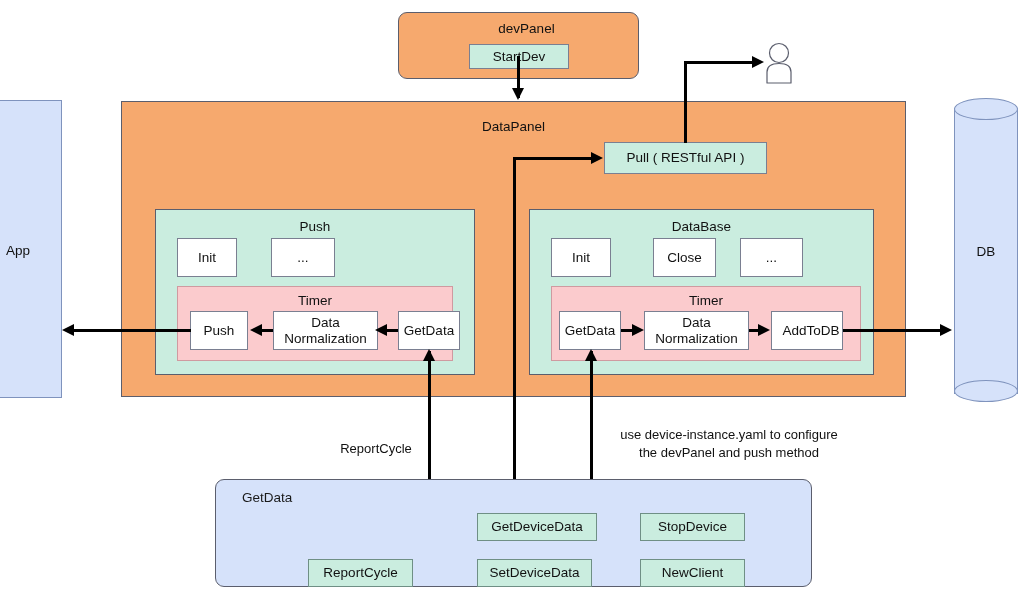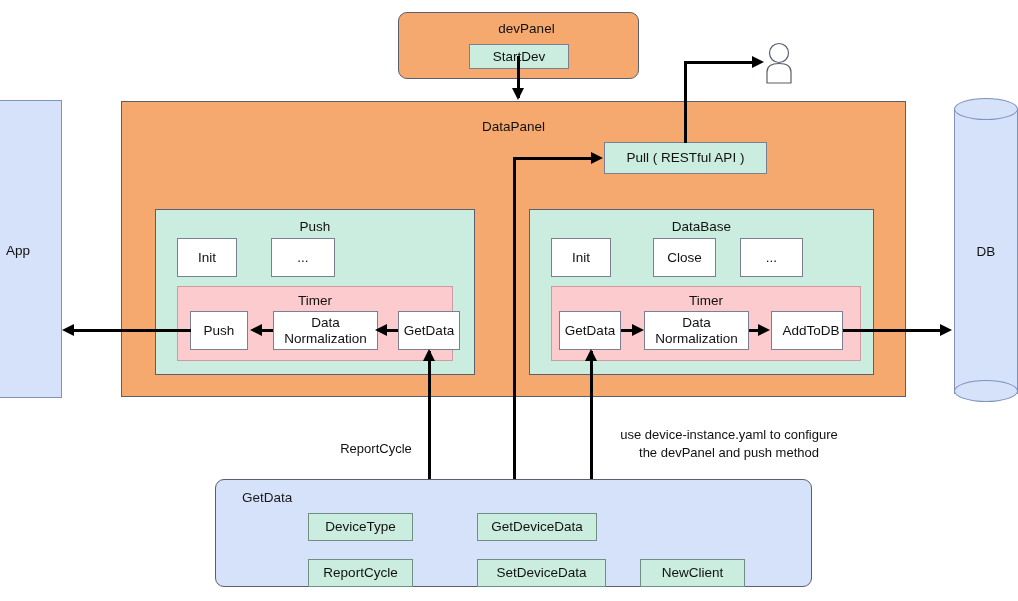--- a/index.html
+++ b/index.html
@@ -137,21 +137,21 @@
   <div class="ln vline" style="left:590px;top:351px;height:128px;"></div>
   <div class="arrowU" style="left:585px;top:349px;"></div>
 
   <div class="note" style="left:324px;top:440px;width:104px;">ReportCycle</div>
   <div class="note" style="left:604px;top:426px;width:250px;">use device-instance.yaml to configure</div>
   <div class="note" style="left:604px;top:444px;width:250px;">the devPanel and push method</div>
 
   <div class="abs panel rounded blue" style="left:215px;top:479px;width:597px;height:108px;">
     <div style="position:absolute;left:26px;top:10px;font-size:13.5px;">GetData</div>
 
-    <div class="abs cell mint bd-mint" style="left:92px;top:33px;width:105px;height:28px;">DeviceType</div>
     <div class="abs cell mint bd-mint" style="left:261px;top:33px;width:120px;height:28px;">GetDeviceData</div>
+    <div class="abs cell mint bd-mint" style="left:424px;top:33px;width:105px;height:28px;">StopDevice</div>
 
     <div class="abs cell mint bd-mint" style="left:92px;top:79px;width:105px;height:28px;">ReportCycle</div>
-    <div class="abs cell mint bd-mint" style="left:261px;top:79px;width:129px;height:28px;">SetDeviceData</div>
+    <div class="abs cell mint bd-mint" style="left:261px;top:79px;width:115px;height:28px;">SetDeviceData</div>
     <div class="abs cell mint bd-mint" style="left:424px;top:79px;width:105px;height:28px;">NewClient</div>
   </div>
 
 </div>
 
 </body></html>

